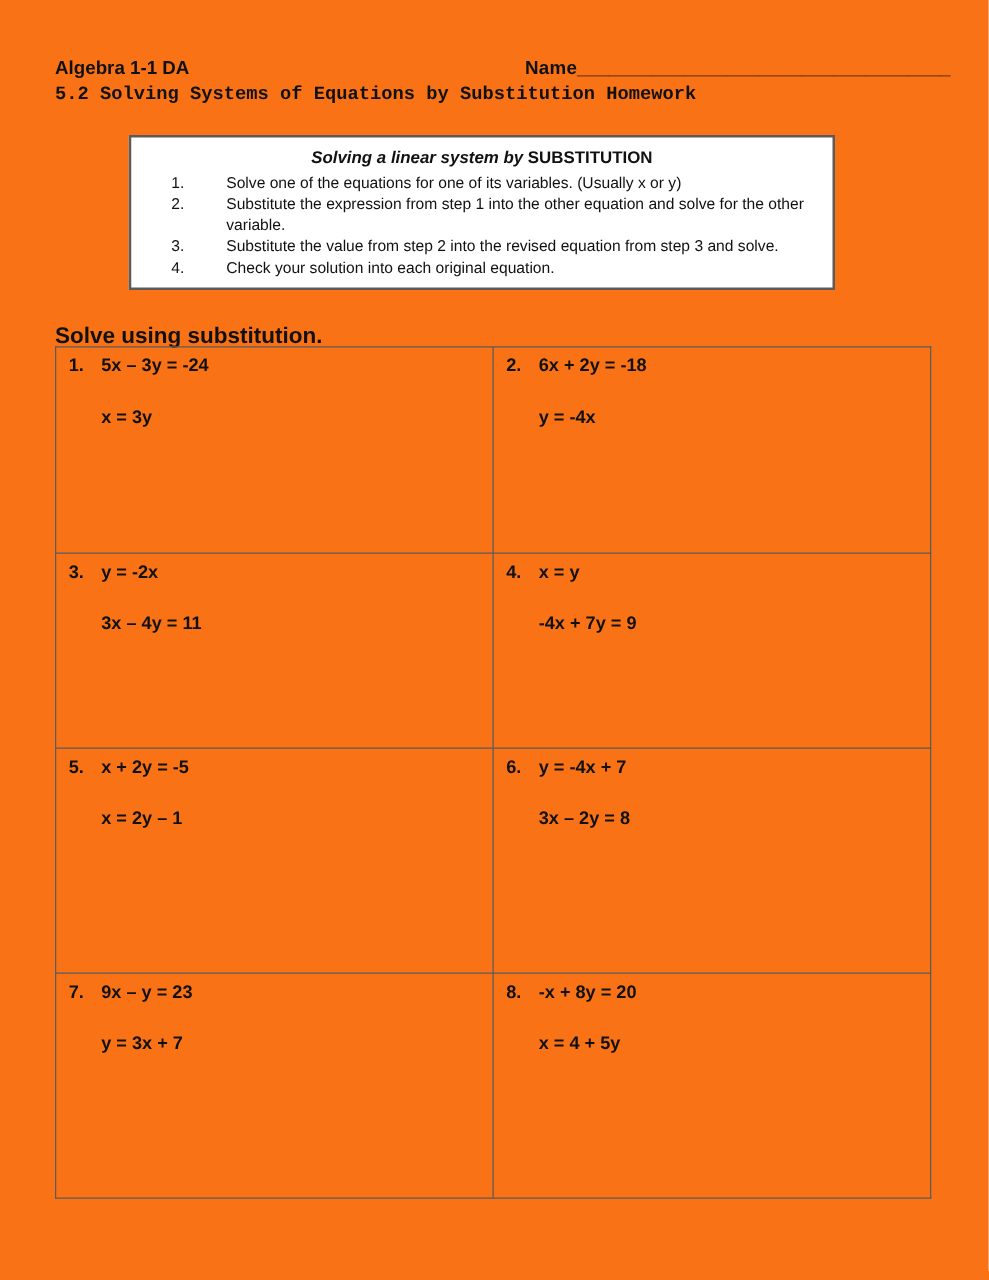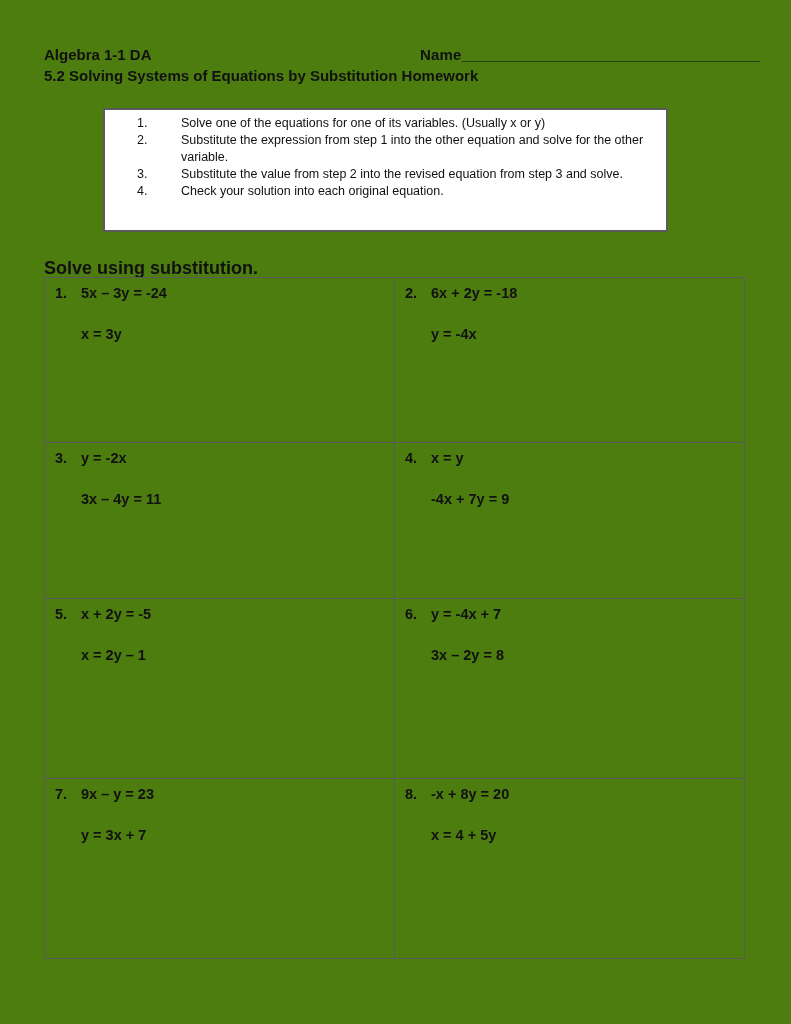--- a/index.html
+++ b/index.html
@@ -6,21 +6,21 @@
     margin: 0;
     padding: 0;
     background: #ffffff;
     font-family: "Liberation Sans", sans-serif;
     color: #111111;
   }
   .page {
     position: relative;
     width: 791px;
     height: 1024px;
-    background: #4d7c0f;
+    background: #f97316;
     overflow: hidden;
   }
 
   
   .header-line1 {
     position: absolute;
     left: 44px;
     top: 46px;
     width: 701px;
     font-size: 15px;
@@ -29,20 +29,21 @@
   }
   .course { position: absolute; left: 0; top: 0; }
   .name-group { position: absolute; left: 376px; top: 0; letter-spacing: 0.2px; }
   .header-line2 {
     position: absolute;
     left: 44px;
     top: 67px;
     font-size: 15px;
     font-weight: bold;
     white-space: nowrap;
+    font-family: Liberation Mono, monospace;
   }
 
   
   .instruction-box {
     position: absolute;
     left: 103px;
     top: 108px;
     width: 565px;
     height: 124px;
     border: 2px solid #5b5b5b;
@@ -124,20 +125,23 @@
 
 <div class="page">
 
   <div class="header-line1">
     <span class="course">Algebra 1-1 DA</span>
     <span class="name-group"><span>Name</span><span>___________________________________</span></span>
   </div>
   <div class="header-line2">5.2 Solving Systems of Equations by Substitution Homework</div>
 
   <div class="instruction-box">
+    <div class="box-title">
+      <span class="italic-part">Solving a linear system by </span><span>SUBSTITUTION</span>
+    </div>
     <ol class="box-steps">
       <li>
         <span class="step-num">1.</span>
         <span class="step-text">Solve one of the equations for one of its variables. (Usually x or y)</span>
       </li>
       <li>
         <span class="step-num">2.</span>
         <span class="step-text">Substitute the expression from step 1 into the other equation and solve for the other variable.</span>
       </li>
       <li>

